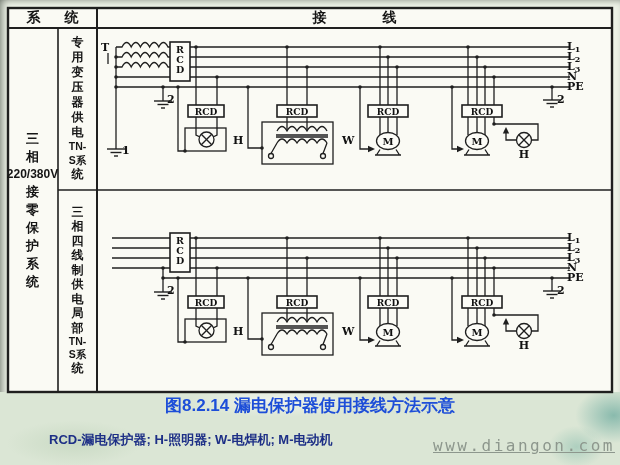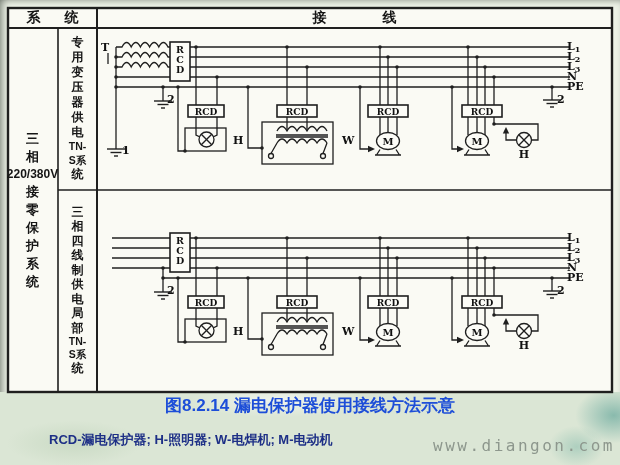--- a/index.html
+++ b/index.html
@@ -33,21 +33,21 @@
   .col-r1 span.sm{font-size:10.5px;}
   .col-r2{left:59px;top:194px;width:37px;height:192px;gap:2.5px;}
   .col-r2 span{font-size:12px;}
   .col-r2 span.sm{font-size:10.5px;}
   .caption{position:absolute;left:0;top:394px;width:620px;text-align:center;
            font-size:17px;font-weight:bold;color:#1d4ed8;}
   .legend{position:absolute;left:3px;font-size:13px;font-weight:bold;color:#1d2f86;white-space:nowrap;}
   .legend1{top:413px;}
   .legend2{top:431px;padding-left:46px;}
   .watermark{position:absolute;right:5px;top:436px;font-family:"DejaVu Sans Mono",monospace;
-             font-size:16px;letter-spacing:2.5px;color:#8d978d;}
+             font-size:16px;letter-spacing:2.5px;color:#8d978d;text-decoration:underline;}
 </style>
 </head>
 <body>
 
 <div class="stage">
   <div class="bottom-strip"></div>
 
   <svg width="620" height="465" viewBox="0 0 620 465">
     <defs>
 

